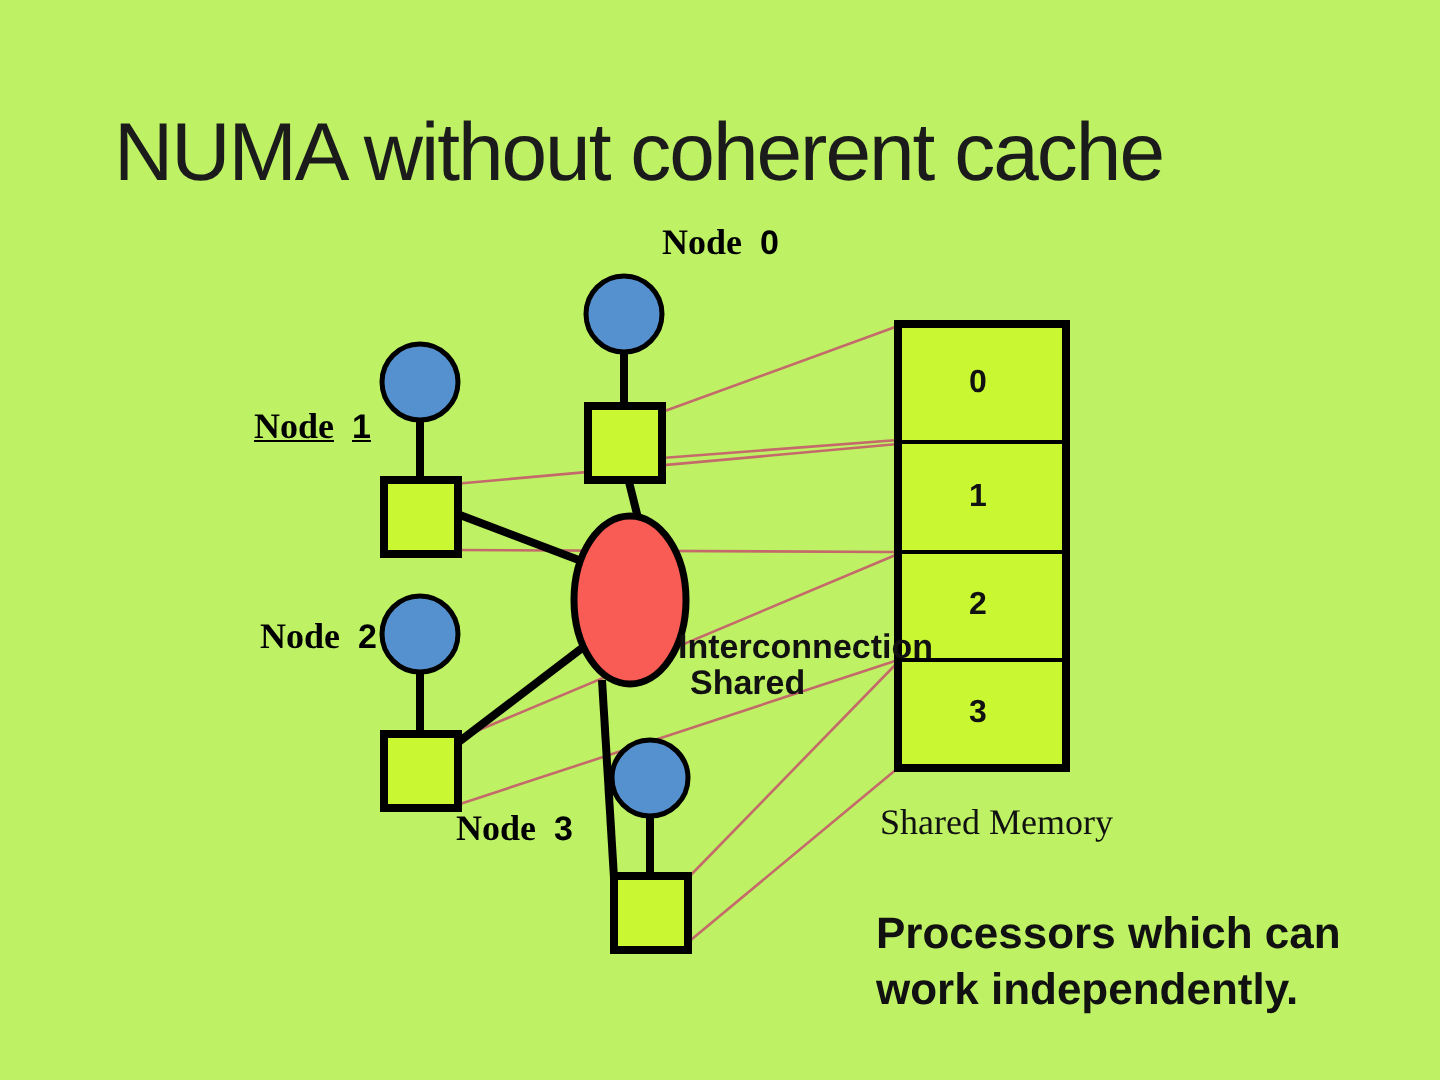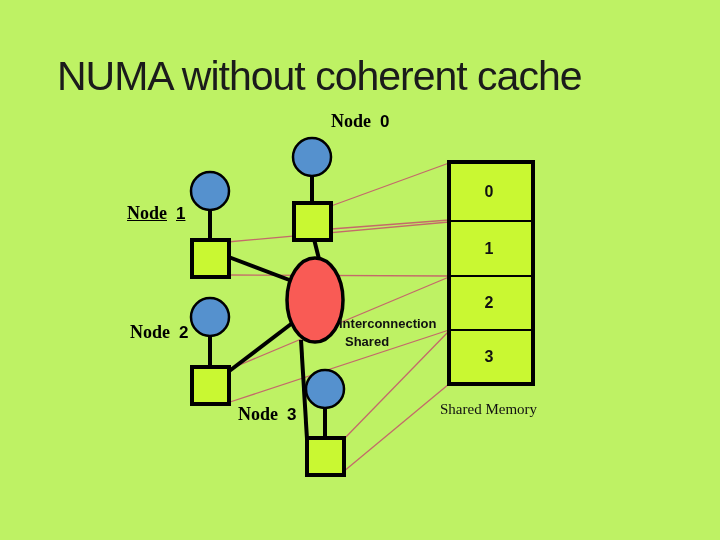--- a/index.html
+++ b/index.html
@@ -22,42 +22,42 @@
     font-family:"Liberation Serif", serif;
     font-size:18px;font-weight:bold;color:#000;
     white-space:nowrap;line-height:18px;
   }
   .node-label .node-num{
     font-family:"Liberation Sans", sans-serif;
     font-size:17px;font-weight:bold;margin-left:9px;
   }
   .node-label-0{left:331px;top:112px;}
   .node-label-1{left:127px;top:204px;text-decoration:underline;}
-  .node-label-2{left:130px;top:323px;}
-  .node-label-3{left:238px;top:405px;}
+  .node-label-2{left:130px;top:309px;}
+  .node-label-3{left:228px;top:405px;}
   .mem-cell-label{
     position:absolute;left:449px;width:80px;text-align:center;
     font-family:"Liberation Sans", sans-serif;
     font-size:16px;font-weight:bold;color:#111;
   }
   .mem-cell-0{top:183px;}
   .mem-cell-1{top:240px;}
   .mem-cell-2{top:294px;}
   .mem-cell-3{top:348px;}
   .network-label{
     position:absolute;left:339px;top:315px;
     font-family:"Liberation Sans", sans-serif;
-    font-size:13px;font-weight:bold;color:#111;
+    font-size:17px;font-weight:bold;color:#111;
     line-height:18px;white-space:nowrap;
   }
   .network-label .line2{margin-left:6px;}
   .shared-memory-label{
     position:absolute;left:440px;top:401px;
     font-family:"Liberation Serif", serif;
-    font-size:15px;color:#111;white-space:nowrap;
+    font-size:18px;color:#111;white-space:nowrap;
   }
   .caption{
     position:absolute;left:438px;top:453px;
     font-family:"Liberation Sans", sans-serif;
     font-size:22px;font-weight:bold;color:#111;
     line-height:28px;white-space:nowrap;
   }
 </style>
 </head>
 <body>
@@ -134,14 +134,18 @@
   <div class="mem-cell-label mem-cell-2">2</div>
   <div class="mem-cell-label mem-cell-3">3</div>
 
   <div class="network-label">
     <div>Interconnection</div>
     <div class="line2">Shared</div>
   </div>
 
   <div class="shared-memory-label">Shared Memory</div>
 
+  <div class="caption">
+    <div>Processors which can</div>
+    <div>work independently.</div>
+  </div>
 
 </div>
 
 </body></html>

